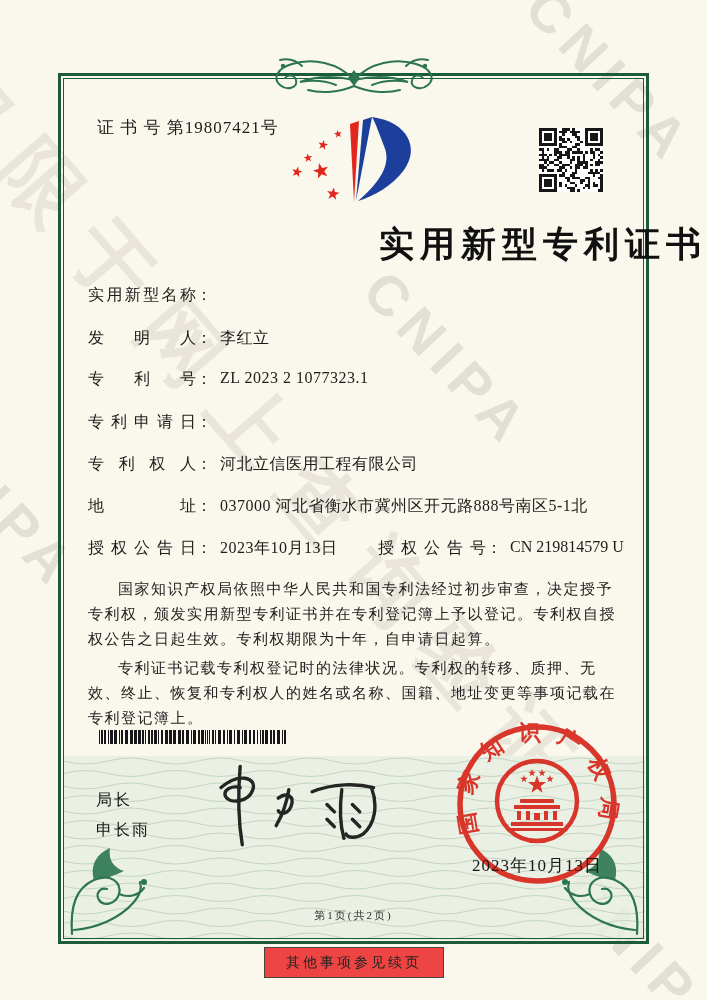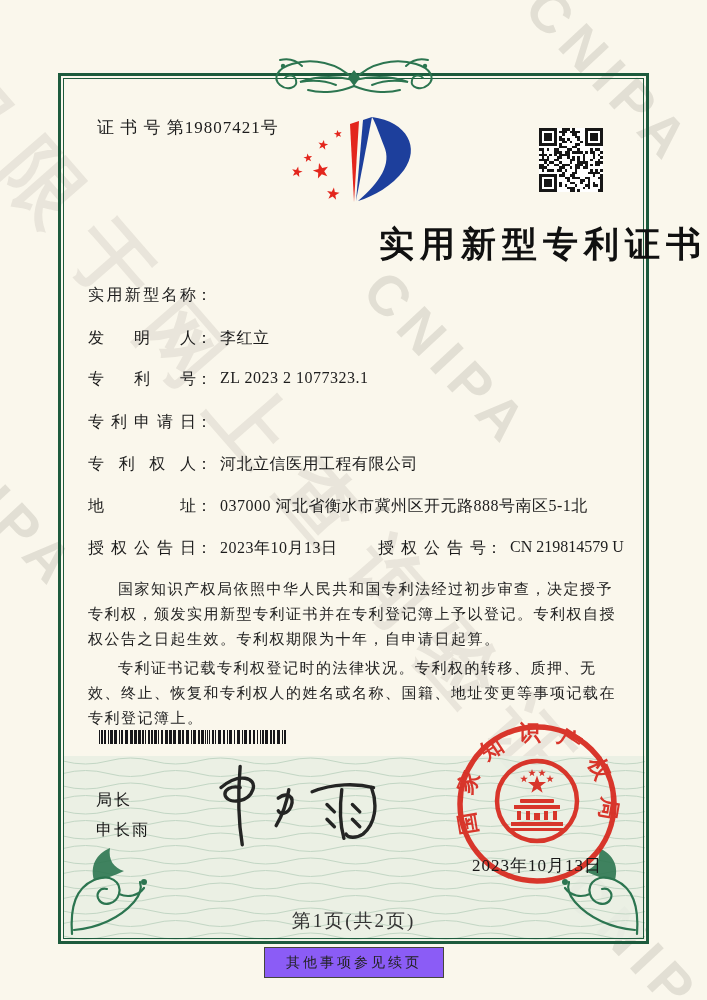--- a/index.html
+++ b/index.html
@@ -29,24 +29,24 @@
   .body-text{position:absolute;left:88px;top:577px;width:534px;font-size:15px;line-height:25px;
              letter-spacing:1.5px;color:#222;z-index:4;}
   .body-text p{margin:0 0 4px 0;text-indent:2em;}
   .barcode{position:absolute;left:99px;top:730px;z-index:4;}
   .director{position:absolute;left:96px;z-index:5;font-size:16px;letter-spacing:2px;
             font-family:"Liberation Sans","DejaVu Sans",sans-serif;color:#141414;}
   .sig{position:absolute;left:208px;top:760px;z-index:5;}
   .seal{position:absolute;left:452px;top:719px;z-index:6;}
   .sealdate{position:absolute;left:452px;top:854px;width:170px;text-align:center;font-size:17px;
             color:#181818;letter-spacing:1px;z-index:7;}
-  .pageno{position:absolute;left:0;top:908px;width:707px;text-align:center;font-size:19px;
+  .pageno{position:absolute;left:0;top:908px;width:707px;text-align:center;font-size:11px;
           color:#333;letter-spacing:2px;z-index:4;}
   .contnote{position:absolute;left:264px;top:947px;width:178px;height:29px;border:1.5px solid #45453c;
-            background:#8b5cf6;display:flex;align-items:center;justify-content:center;font-size:14px;
+            background:#ef4444;display:flex;align-items:center;justify-content:center;font-size:14px;
             letter-spacing:3px;color:#222;z-index:4;}
 </style>
 </head>
 <body>
 
 <div class="page">
 
   <svg width="0" height="0" style="position:absolute" aria-hidden="true">
     <defs>
       <path id="star" d="M0 -10 L2.35 -3.24 L9.51 -3.09 L3.8 1.24 L5.88 8.09 L0 4 L-5.88 8.09 L-3.8 1.24 L-9.51 -3.09 L-2.35 -3.24 Z"></path>

